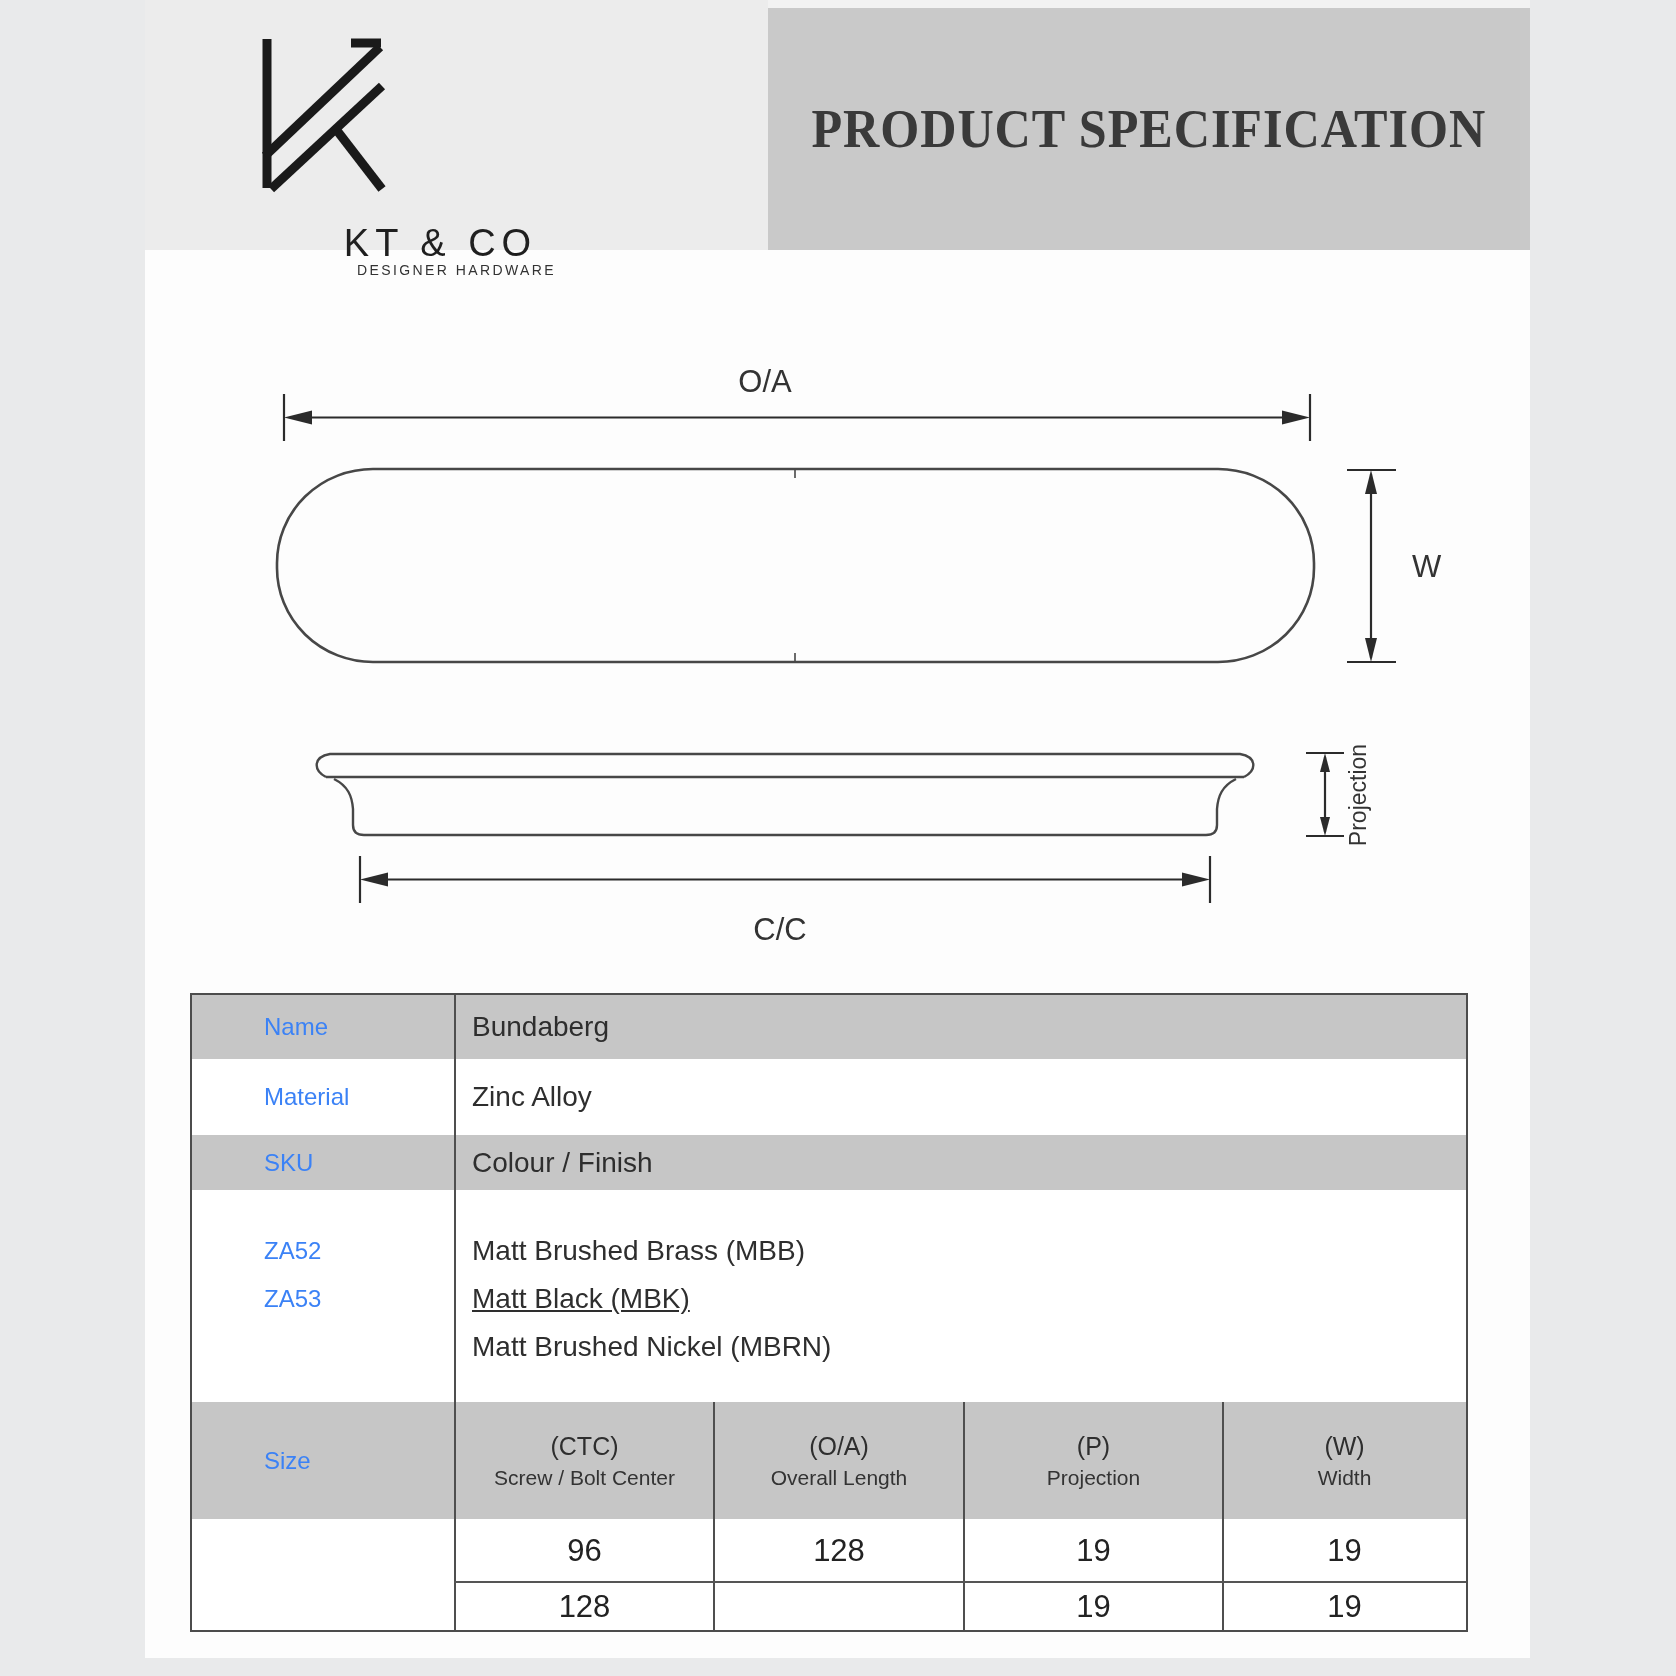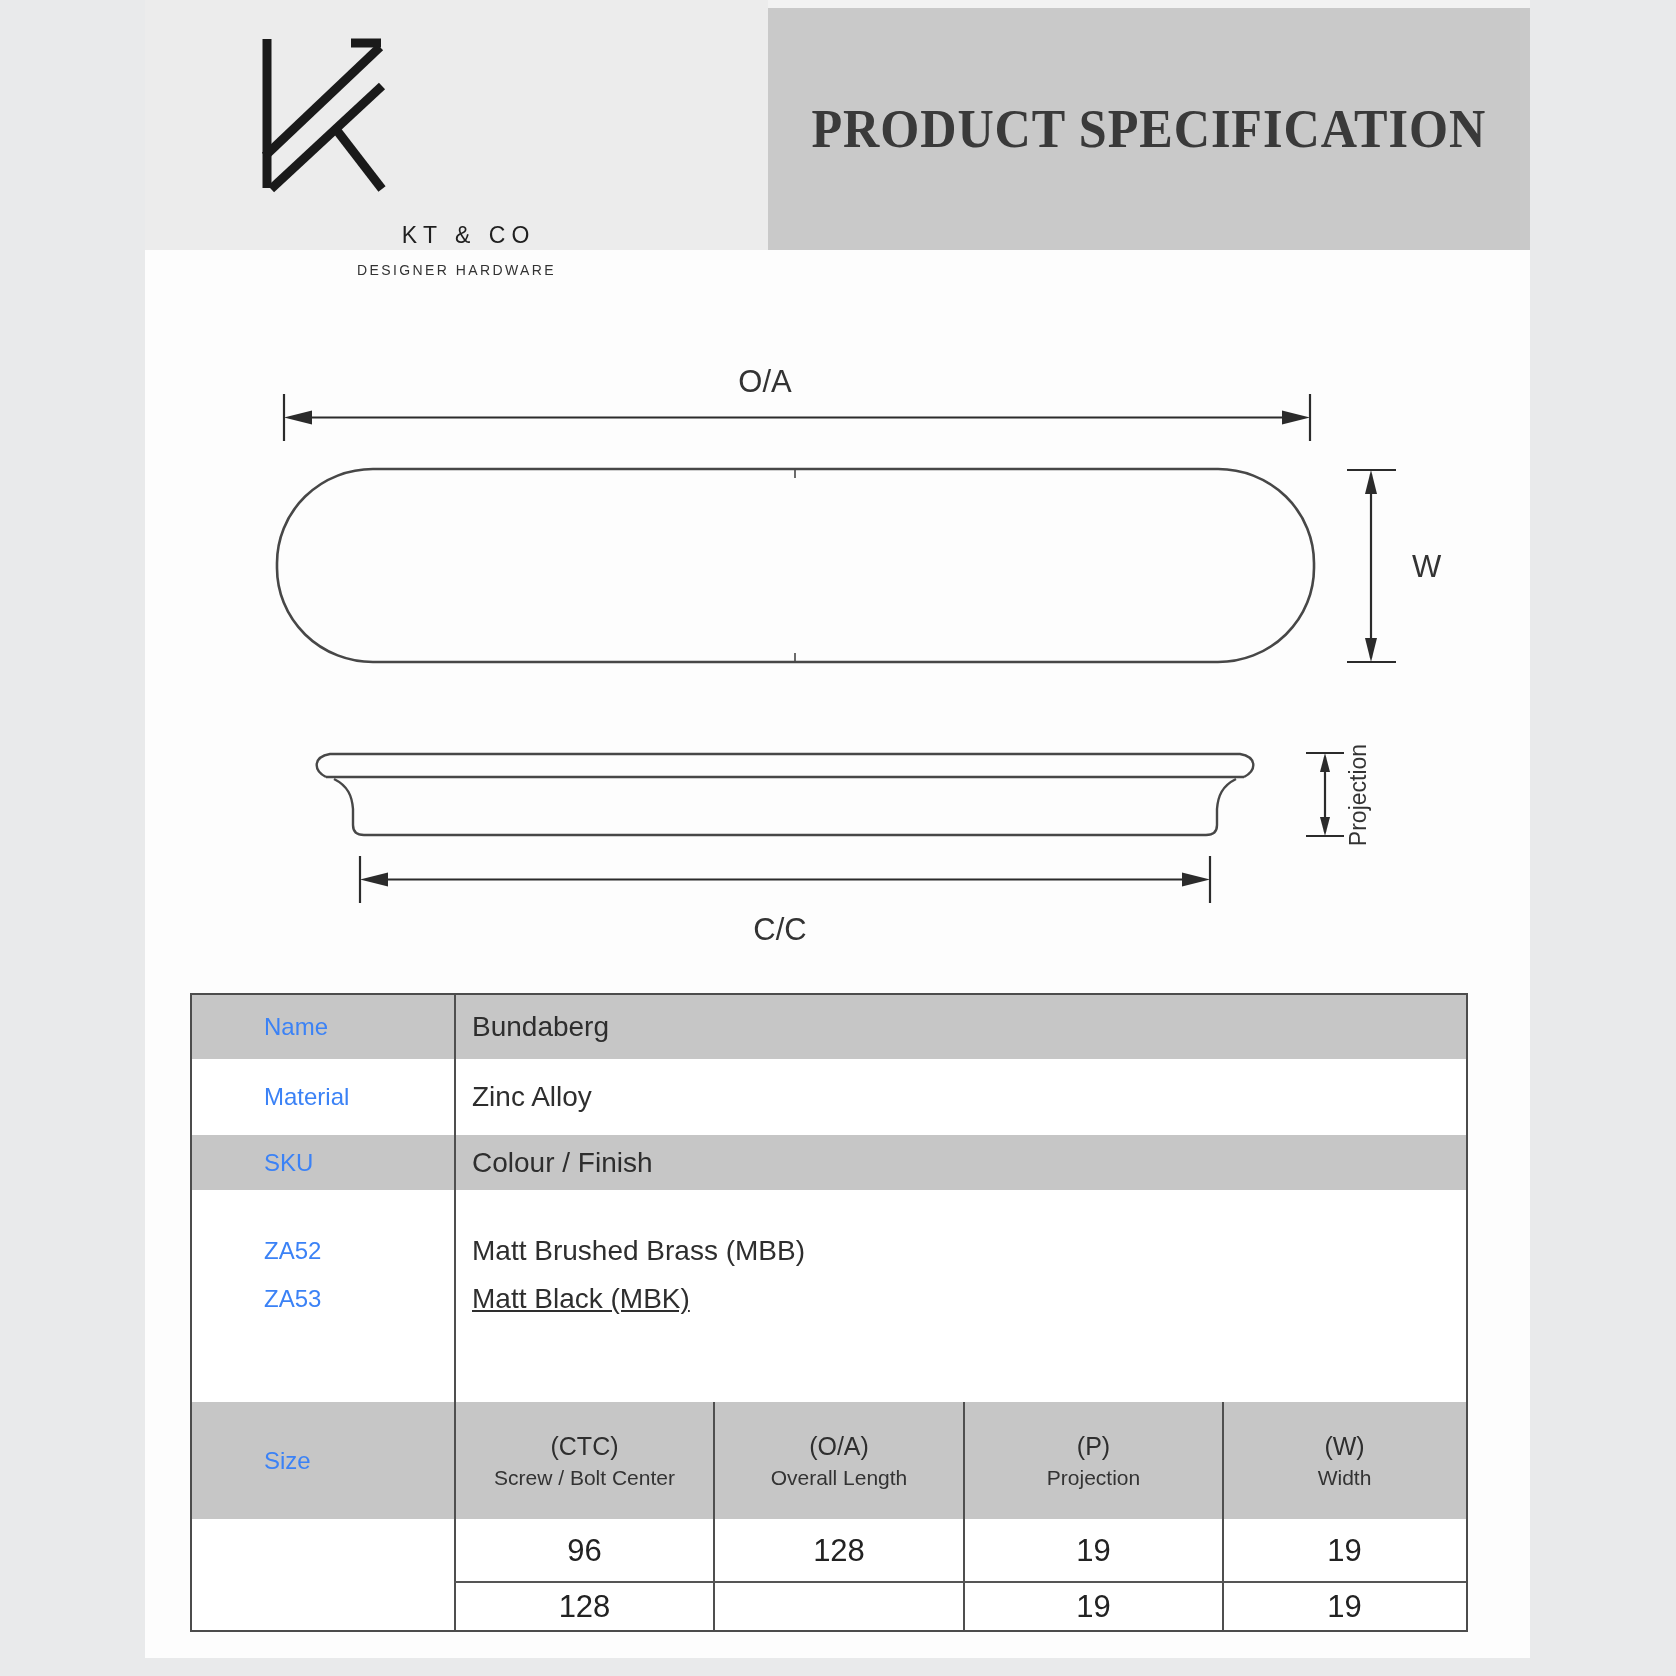--- a/index.html
+++ b/index.html
@@ -11,21 +11,21 @@
   #content-sheet{left:145px;top:248px;width:1385px;height:1410px;background:#fdfdfd;}
   #logo-panel{left:145px;top:0;width:623px;height:250px;background:#ececec;}
   #title-panel{left:768px;top:8px;width:762px;height:242px;background:#c9c9c9;
                display:flex;align-items:center;justify-content:center;}
   #title-strip{left:768px;top:0;width:762px;height:8px;background:#f2f2f2;}
   #title-panel .title{font-family:"Liberation Serif", serif;font-weight:bold;font-size:54px;
                color:#3a3a3a;letter-spacing:1px;transform:scaleX(.93);white-space:nowrap;}
 
   
   #logo-mark{left:252px;top:36px;}
-  #brand-name{left:157px;top:222px;width:623px;text-align:center;font-size:23px;
+  #brand-name{left:129px;top:222px;width:623px;text-align:center;font-size:38px;
               letter-spacing:6px;color:#1f1f1f;font-weight:400;}
   #brand-tagline{left:145px;top:262px;width:623px;text-align:center;font-size:14px;
               letter-spacing:2.4px;color:#333;font-weight:400;}
 
   
   #drawing{left:140px;top:300px;}
   .dim-label{font-family:"Liberation Sans", sans-serif;font-size:31px;fill:#333;}
   .dim-label-sm{font-family:"Liberation Sans", sans-serif;font-size:23px;fill:#333;}
 
   
@@ -134,20 +134,21 @@
     <div class="cell-label" style="top:140px;line-height:55px;">SKU</div>
     <div class="cell-value" style="top:140px;line-height:55px;">Colour / Finish</div>
 
     <div class="sku-block" style="padding-top:37px;box-sizing:border-box;">
       <div class="sku-line cell-label" style="position:static;padding-left:72px;">ZA52</div>
       <div class="sku-line cell-label" style="position:static;padding-left:72px;">ZA53</div>
     </div>
     <div class="sku-block" style="padding-top:37px;box-sizing:border-box;">
       <div class="sku-line cell-value" style="position:static;padding-left:280px;">Matt Brushed Brass (MBB)</div>
       <div class="sku-line cell-value" style="position:static;padding-left:280px;text-decoration:underline;">Matt Black (MBK)</div>
+      <div class="sku-line cell-value" style="position:static;padding-left:280px;">Matt Brushed Nickel (MBRN)</div>
     </div>
 
     <div class="cell-label" style="top:407px;line-height:117px;">Size</div>
     <div class="size-head" style="left:263px;width:259px;">
       <div class="size-abbr">(CTC)</div>
       <div class="size-desc">Screw / Bolt Center</div>
     </div>
     <div class="size-head" style="left:522px;width:250px;">
       <div class="size-abbr">(O/A)</div>
       <div class="size-desc">Overall Length</div>

